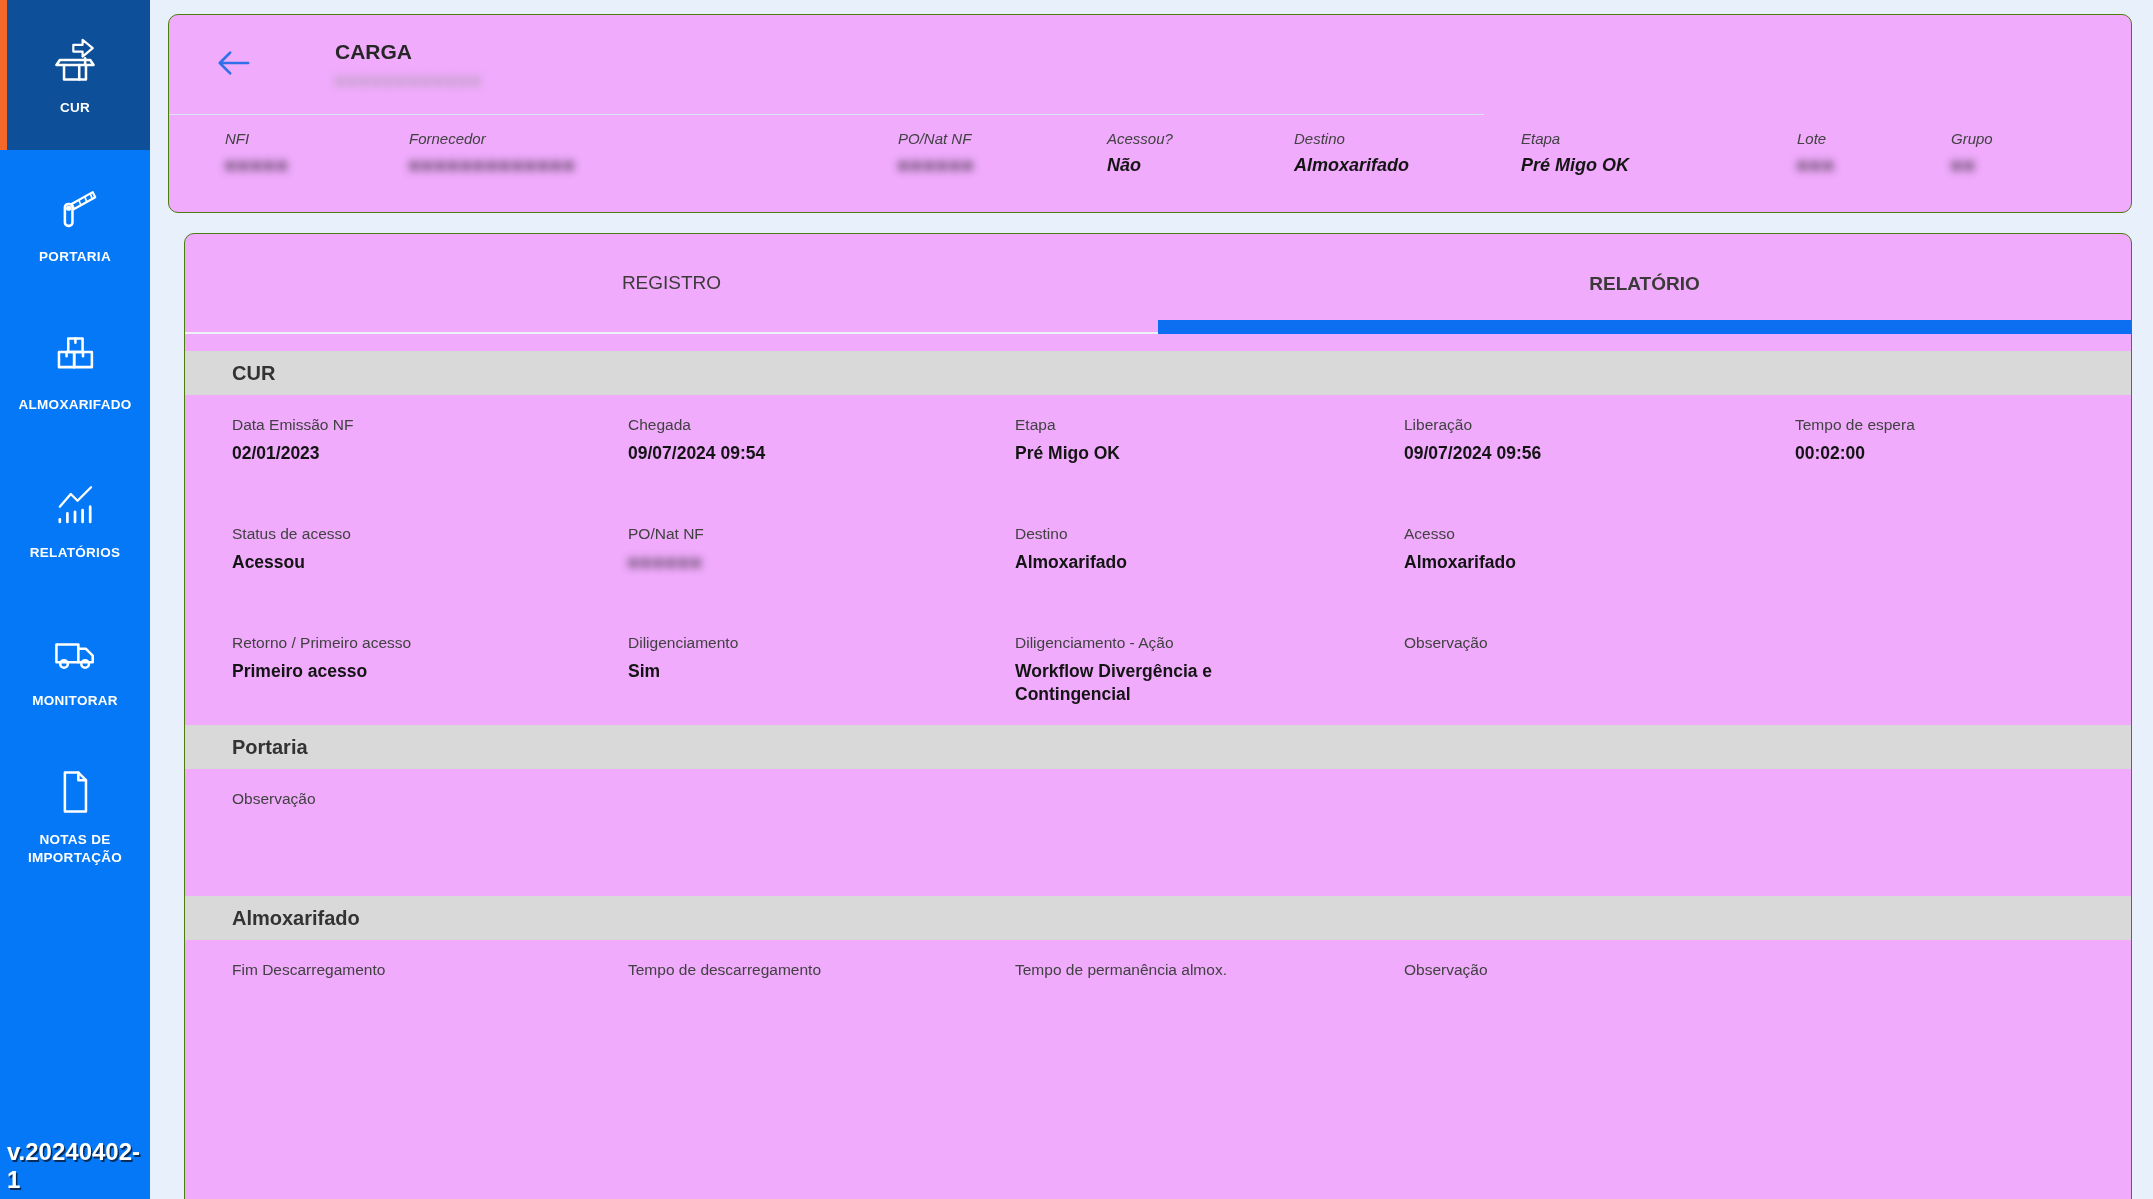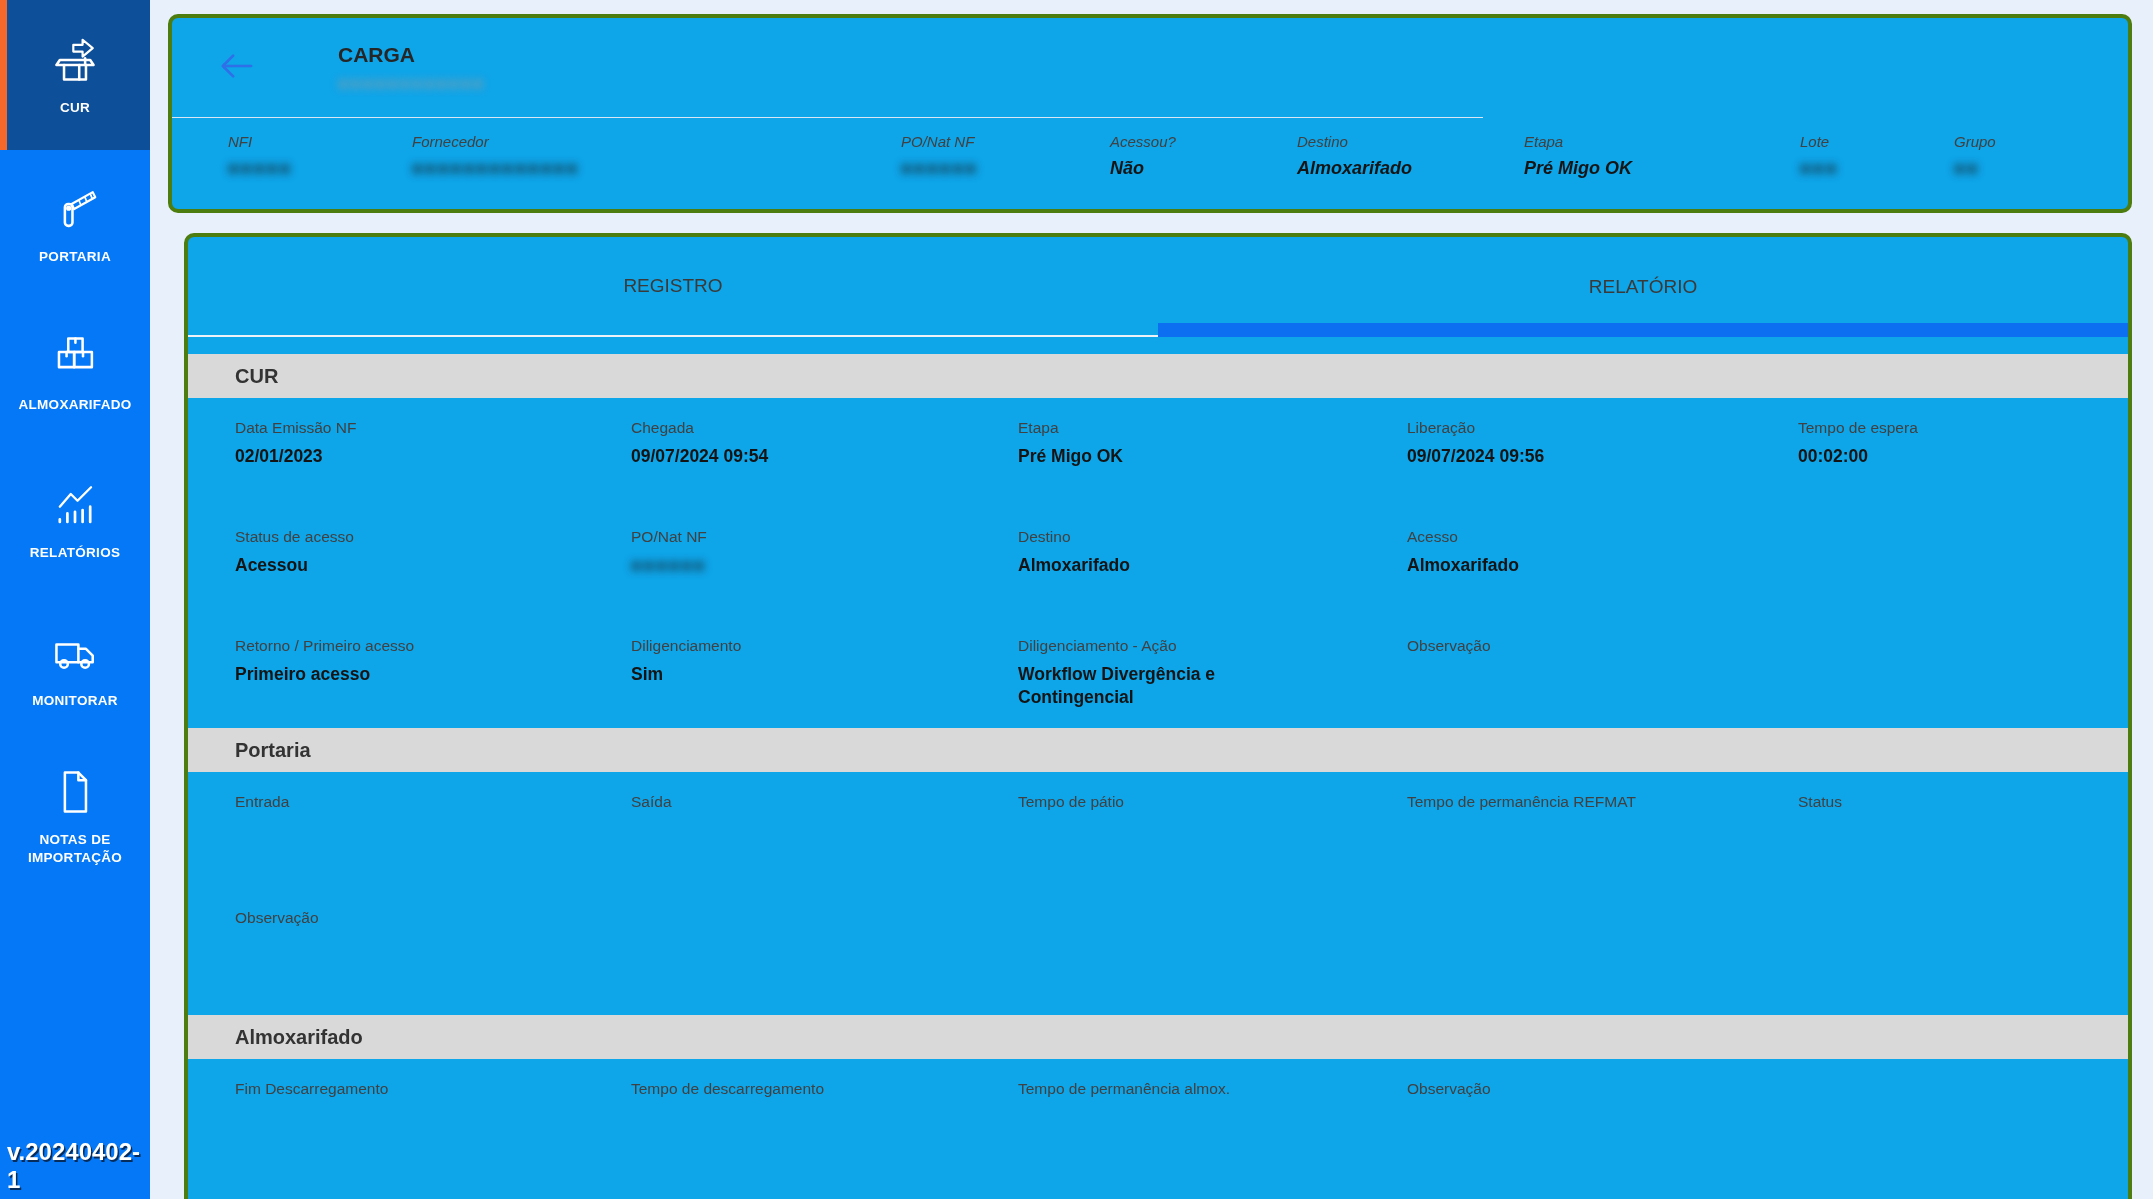--- a/index.html
+++ b/index.html
@@ -16,21 +16,21 @@
   .nav-icon { display:flex; }
   .nav-icon svg { width:54px; height:54px; stroke:#fff; fill:none;
     stroke-width:3; stroke-linejoin:round; stroke-linecap:round; }
   .nav-label { font-size:13.5px; font-weight:700; letter-spacing:.3px;
     text-align:center; line-height:1.3; padding:0 3px; }
   .version { margin-top:auto; padding:0 4px 5px 7px; color:#fff; font-size:24px;
     font-weight:700; text-shadow:1.5px 1.5px 0 rgba(6,30,64,.85); }
 
   
   .main { flex:1; padding:14px 21px 10px 18px; }
-  .card { background:#0ea5e9; border:4px solid #4d7c0f; border-radius:10px; }
+  .card { background:#f0abfc; border:1px solid #4d7c0f; border-radius:10px; }
 
   
   .header-card { height:199px; overflow:hidden; }
   .hc-top { height:99px; display:flex; align-items:center; padding-left:44px; }
   .back-btn { background:none; border:none; cursor:pointer; width:40px; height:34px; }
   .back-btn svg { width:34px; height:28px; stroke:#2f6fe8; fill:none;
     stroke-width:2.8; stroke-linecap:round; stroke-linejoin:round; }
   .hc-title-block { margin-left:82px; padding-top:2px; }
   .hc-title { font-size:21px; font-weight:700; color:#262626; margin-bottom:7px; }
   .hc-number { font-size:17px; }
@@ -40,21 +40,21 @@
   .hc-fields { display:flex; padding:15px 0 0 56px;font-style:italic; }
   .hfield .flabel { font-size:15px; color:#414141; margin-bottom:8px; }
   .hfield .fvalue { font-size:18px; font-weight:700; color:#151515; min-height:20px; }
 
   
   .main-card { margin-top:20px; height:1001px; overflow:hidden;margin-left:16px; }
   .tabs { height:100px; display:flex; }
   .tab { width:50%; display:flex; align-items:center; justify-content:center;
     font-size:19px; color:#3b3a39; cursor:pointer; position:relative;
     border-bottom:2px solid #edf2f9; }
-  .tab.active { border-bottom:none; }
+  .tab.active { border-bottom:none;font-weight:bold; }
   .tab-underline { position:absolute; left:0; right:0; bottom:0; height:14px; background:#0c6ff2; }
 
   #sections { padding-top:17px; }
   .section-bar { height:44px; background:#d9d9d9; display:flex; align-items:center;
     padding-left:47px; font-size:20px; font-weight:700; color:#333; }
   .frow { display:grid; grid-template-columns:396px 387px 389px 391px 1fr;
     padding:21px 30px 0 47px; }
   .cell { padding-right:90px; }
   .cell .flabel { font-size:15.5px; color:#414141; margin-bottom:8px; }
   .cell .fvalue { font-size:17.5px; font-weight:700; color:#141414;
@@ -258,42 +258,20 @@
             <div class="cell">
               <div class="flabel">Diligenciamento - Ação</div>
               <div class="fvalue">Workflow Divergência e Contingencial</div>
             </div>
             <div class="cell">
               <div class="flabel">Observação</div>
               <div class="fvalue"></div>
             </div>
           </div>
           <div class="section-bar">Portaria</div>
-          <div class="frow" style="min-height: 116px;">
-            <div class="cell">
-              <div class="flabel">Entrada</div>
-              <div class="fvalue"></div>
-            </div>
-            <div class="cell">
-              <div class="flabel">Saída</div>
-              <div class="fvalue"></div>
-            </div>
-            <div class="cell">
-              <div class="flabel">Tempo de pátio</div>
-              <div class="fvalue"></div>
-            </div>
-            <div class="cell">
-              <div class="flabel">Tempo de permanência REFMAT</div>
-              <div class="fvalue"></div>
-            </div>
-            <div class="cell">
-              <div class="flabel">Status</div>
-              <div class="fvalue"></div>
-            </div>
-          </div>
           <div class="frow" style="min-height: 127px;">
             <div class="cell">
               <div class="flabel">Observação</div>
               <div class="fvalue"></div>
             </div>
           </div>
           <div class="section-bar">Almoxarifado</div>
           <div class="frow" style="min-height: 114px;">
             <div class="cell">
               <div class="flabel">Fim Descarregamento</div>

